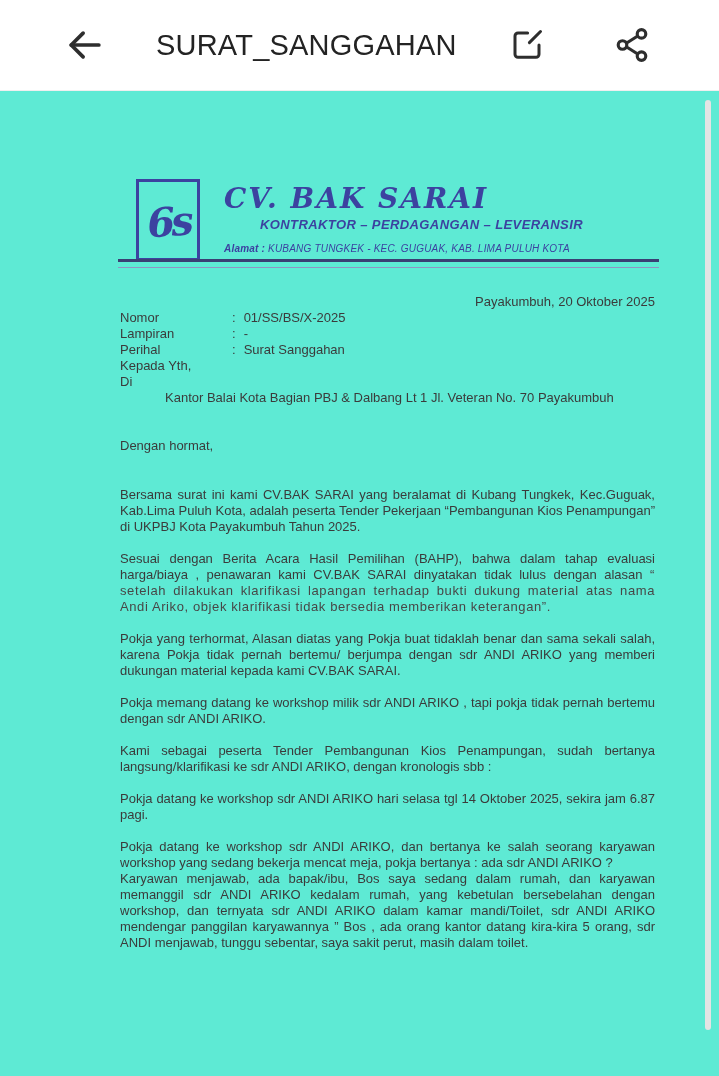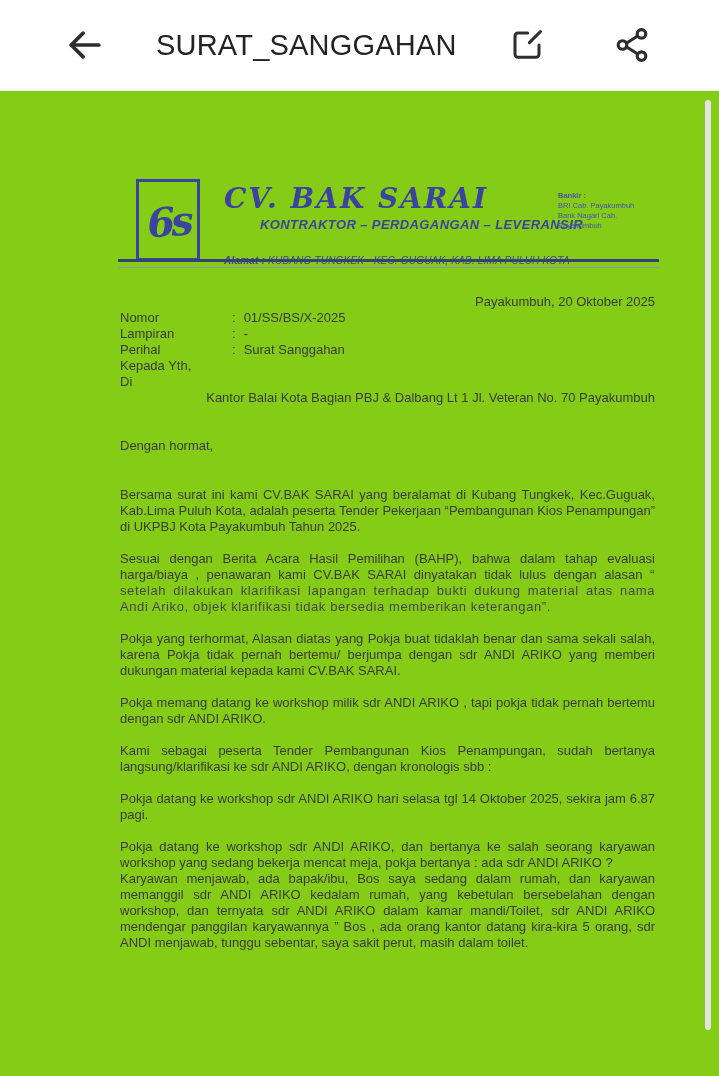--- a/index.html
+++ b/index.html
@@ -1,20 +1,20 @@
 <!DOCTYPE html>
 <html><head>
 <meta charset="utf-8">
 <style>
   html,body{margin:0;padding:0;}
   body{
     width:719px;height:1076px;overflow:hidden;background:#ffffff;
     font-family:"Liberation Sans", sans-serif;
   }
-  .screen{position:relative;width:719px;height:1076px;background:#84cc16;}
+  .screen{position:relative;width:719px;height:1076px;background:#5eead4;}
 
   
   .app-bar{
     position:absolute;top:0;left:0;width:719px;height:90px;background:#ffffff;
     border-bottom:1px solid #efefef;
   }
   .icon-btn{
     position:absolute;top:50%;transform:translateY(-50%);
     width:52px;height:52px;display:flex;align-items:center;justify-content:center;
     background:none;border:none;padding:0;cursor:pointer;
@@ -54,42 +54,42 @@
   .lh-center{position:absolute;left:104px;top:21px;width:320px;font-style:italic;}
   .company-name{
     font-family:"DejaVu Serif", serif;font-weight:bold;font-size:28px;line-height:30px;
     color:#3c42a0;letter-spacing:2px;white-space:nowrap;
   }
   .company-tagline{
     margin-top:3px;font-size:13px;font-weight:bold;color:#3c42a0;
     letter-spacing:0.4px;white-space:nowrap;padding-left:36px;
   }
   .company-address{
-    margin-top:20px;font-size:10px;color:#3c42a0;white-space:nowrap;letter-spacing:0.2px;
+    margin-top:8px;font-size:10px;color:#3c42a0;white-space:nowrap;letter-spacing:0.2px;
   }
   .company-address .addr-label{font-weight:bold;}
   .lh-bank{
     position:absolute;left:438px;top:28px;width:100px;
     font-size:7.5px;line-height:10px;color:#4b51ad;
   }
   .lh-bank .bank-label{font-weight:bold;}
   .letterhead-divider{
     position:absolute;left:-2px;right:-4px;bottom:0;height:5px;
     border-top:3px solid #3a3f74;border-bottom:1px solid #9093c4;
   }
 
   
   .city-date{margin-top:26px;text-align:right;}
   .meta-row{display:flex;}
   .meta-label{width:112px;flex:0 0 112px;}
   .meta-colon{margin-right:8px;}
 
   
   .recipient{}
-  .recipient-address{padding-left:45px;text-align:right;}
+  .recipient-address{padding-left:45px;}
   .opening{margin-top:32px;}
   .para{margin:16px 0 0 0;text-align:justify;}
   .para.first{margin-top:33px;}
   .para.no-gap{margin-top:0;}
   .quote{letter-spacing:0.6px;color:#474747;}
 </style>
 </head>
 <body>
 
 <div class="screen">
@@ -136,25 +136,20 @@
           <span class="logo-text">6s</span>
         </div>
         <div class="lh-center">
           <div class="company-name">CV. BAK SARAI</div>
           <div class="company-tagline">KONTRAKTOR – PERDAGANGAN – LEVERANSIR</div>
           <div class="company-address">
             <span class="addr-label">Alamat :</span>
             <span>KUBANG TUNGKEK - KEC. GUGUAK, KAB. LIMA PULUH KOTA</span>
           </div>
         </div>
-        <div class="lh-bank">
-          <div class="bank-label">Bankir :</div>
-          <div>BRI Cab. Payakumbuh</div>
-          <div>Bank Nagari Cab. Payakumbuh</div>
-        </div>
         <div class="letterhead-divider"></div>
       </div>
 
       <div class="city-date">Payakumbuh, 20 Oktober 2025</div>
 
       <div class="meta-row">
         <span class="meta-label">Nomor</span>
         <span class="meta-colon">:</span>
         <span>01/SS/BS/X-2025</span>
       </div>

